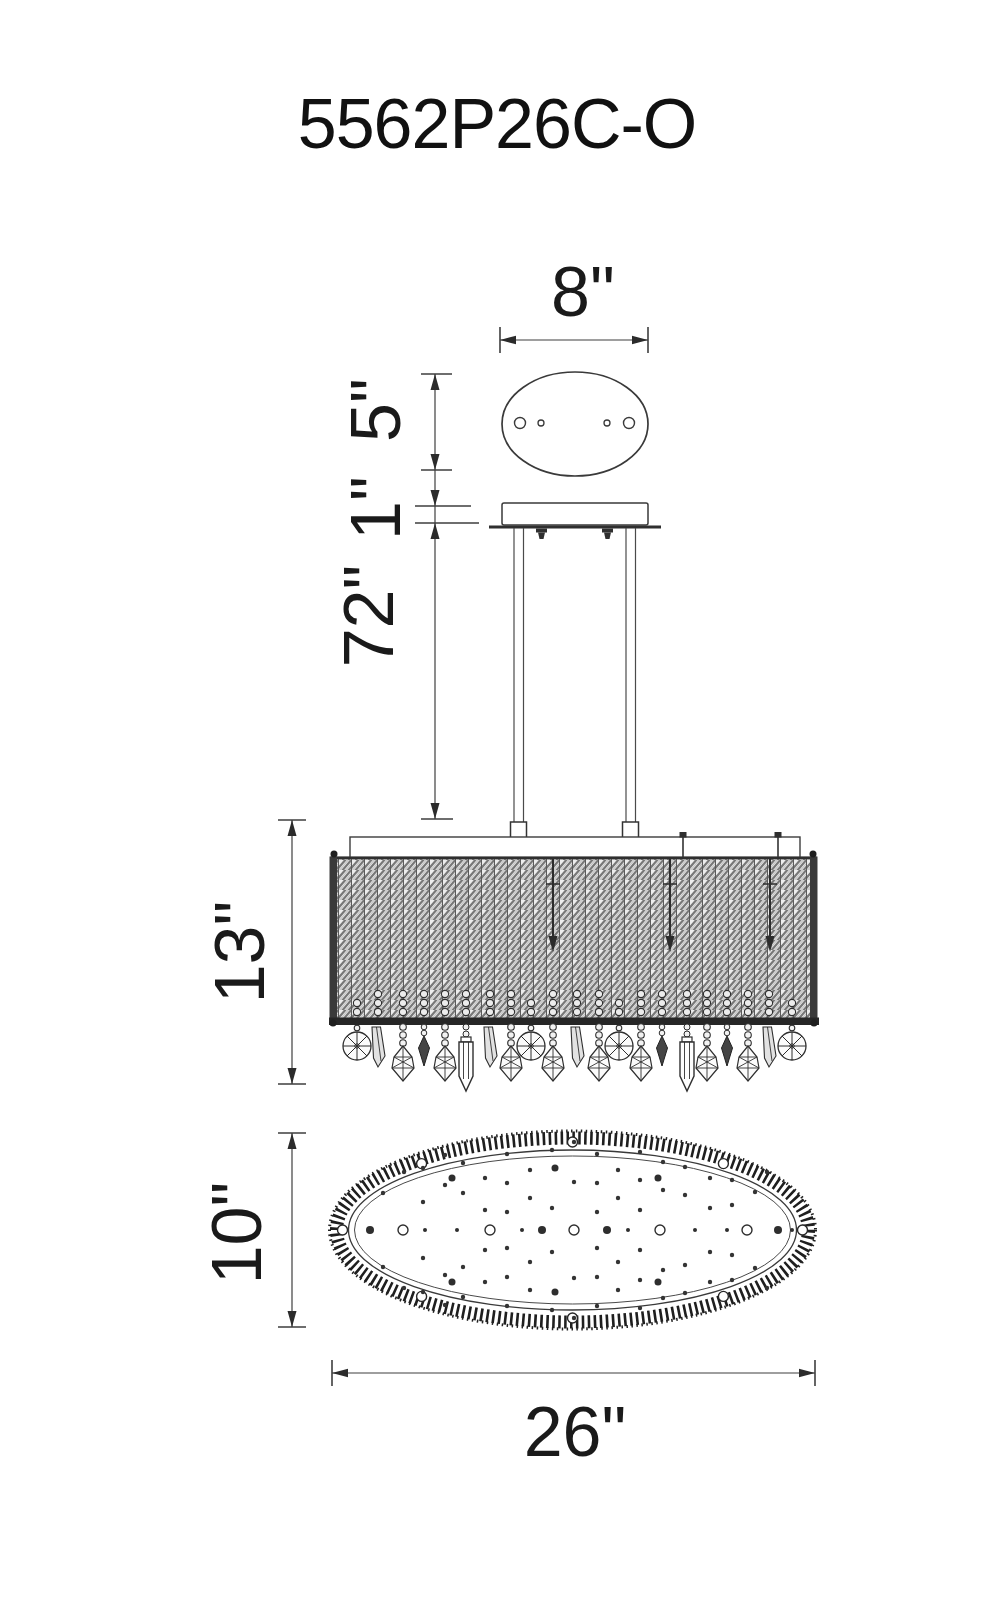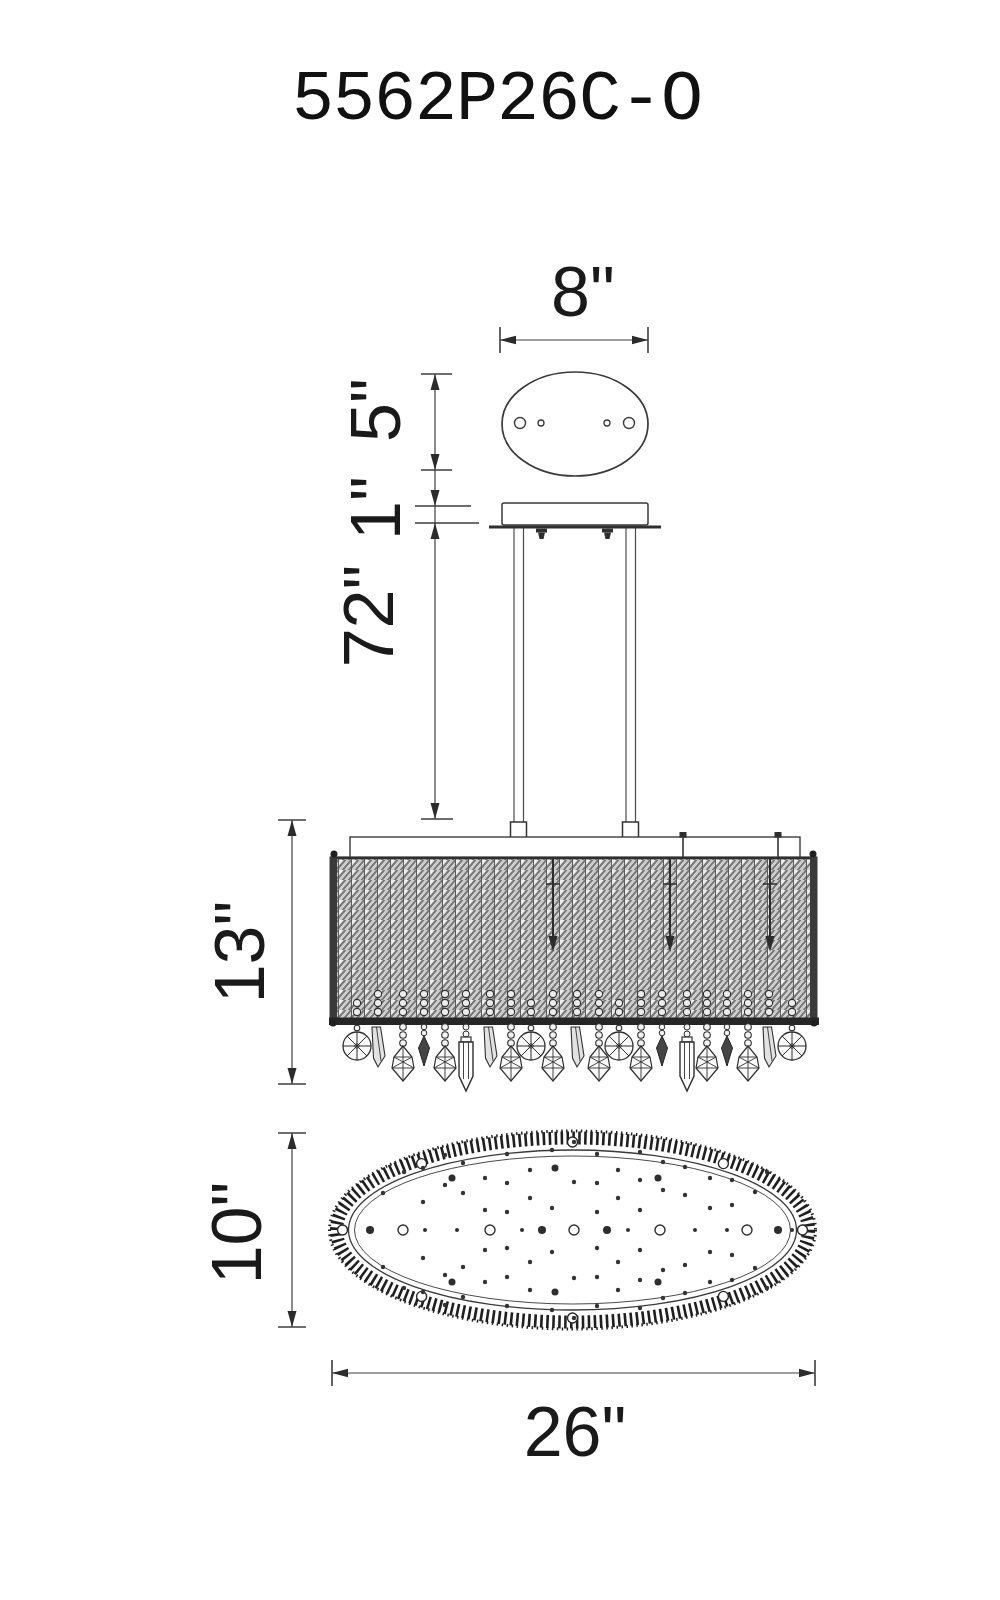--- a/index.html
+++ b/index.html
@@ -1,22 +1,22 @@
 <!DOCTYPE html>
 <html><head>
 <meta charset="utf-8">
 <style>
   html,body{margin:0;padding:0;}
   body{width:1000px;height:1600px;background:#ffffff;position:relative;overflow:hidden;
        font-family:"Liberation Sans", sans-serif;}
   .lbl{position:absolute;color:#1a1a1a;font-size:70px;line-height:1;white-space:nowrap;
        transform:translate(-50%,-50%);}
   .lbl.rot{transform:translate(-50%,-50%) rotate(-90deg);}
-  .title{position:absolute;left:497px;top:100px;transform:translate(-50%,-50%);
-         font-size:70px;letter-spacing:-1px;color:#111;white-space:nowrap;font-family:Liberation Mono, monospace;}
+  .title{position:absolute;left:497px;top:124px;transform:translate(-50%,-50%);
+         font-size:70px;letter-spacing:-1px;color:#111;white-space:nowrap;}
   svg{position:absolute;left:0;top:0;}
 </style>
 </head>
 <body>
 
 <svg width="1000" height="1600" viewBox="0 0 1000 1600">
   <defs>
     <pattern id="rope" width="13" height="10" patternUnits="userSpaceOnUse">
       <rect width="13" height="10" fill="#ededed"></rect>
       <path d="M-3,12 L9,-2 M3,12 L15,-2 M9,12 L21,-2" stroke="#787878" stroke-width="2.2" fill="none"></path>

